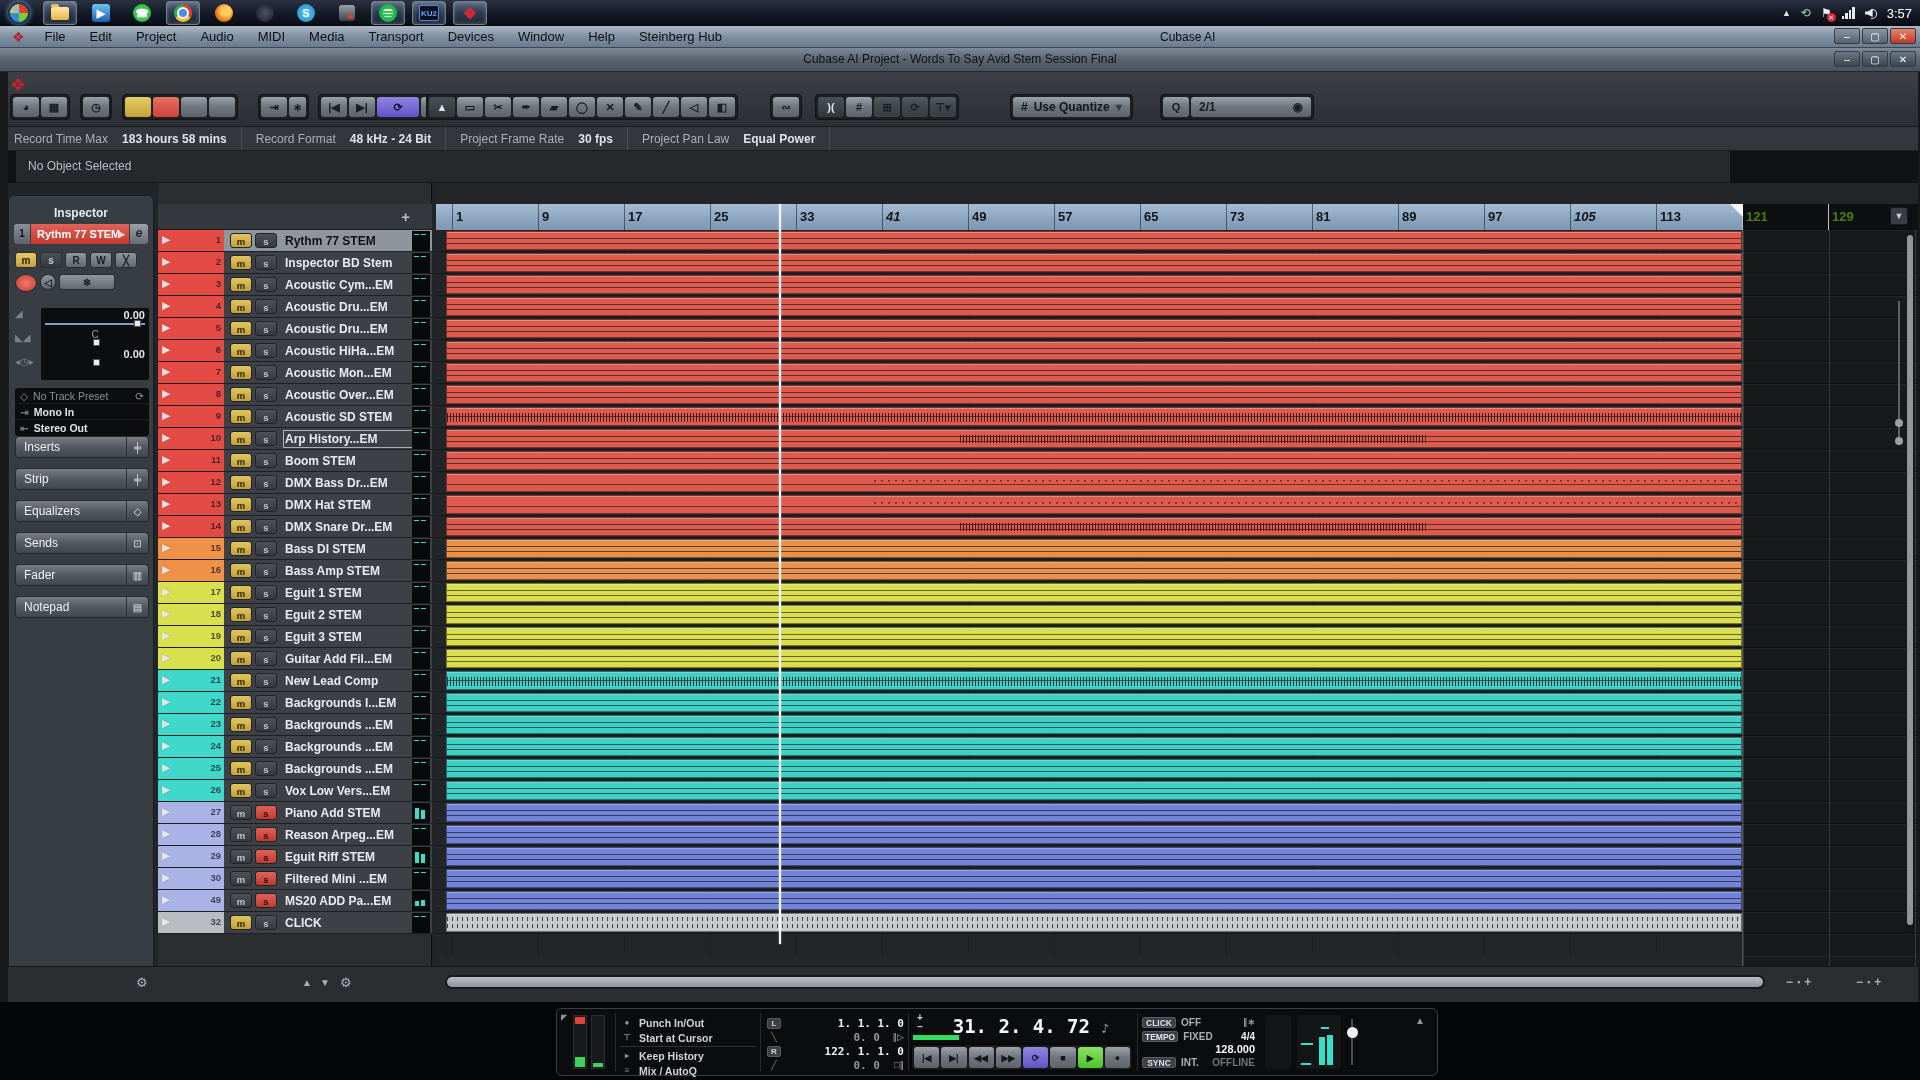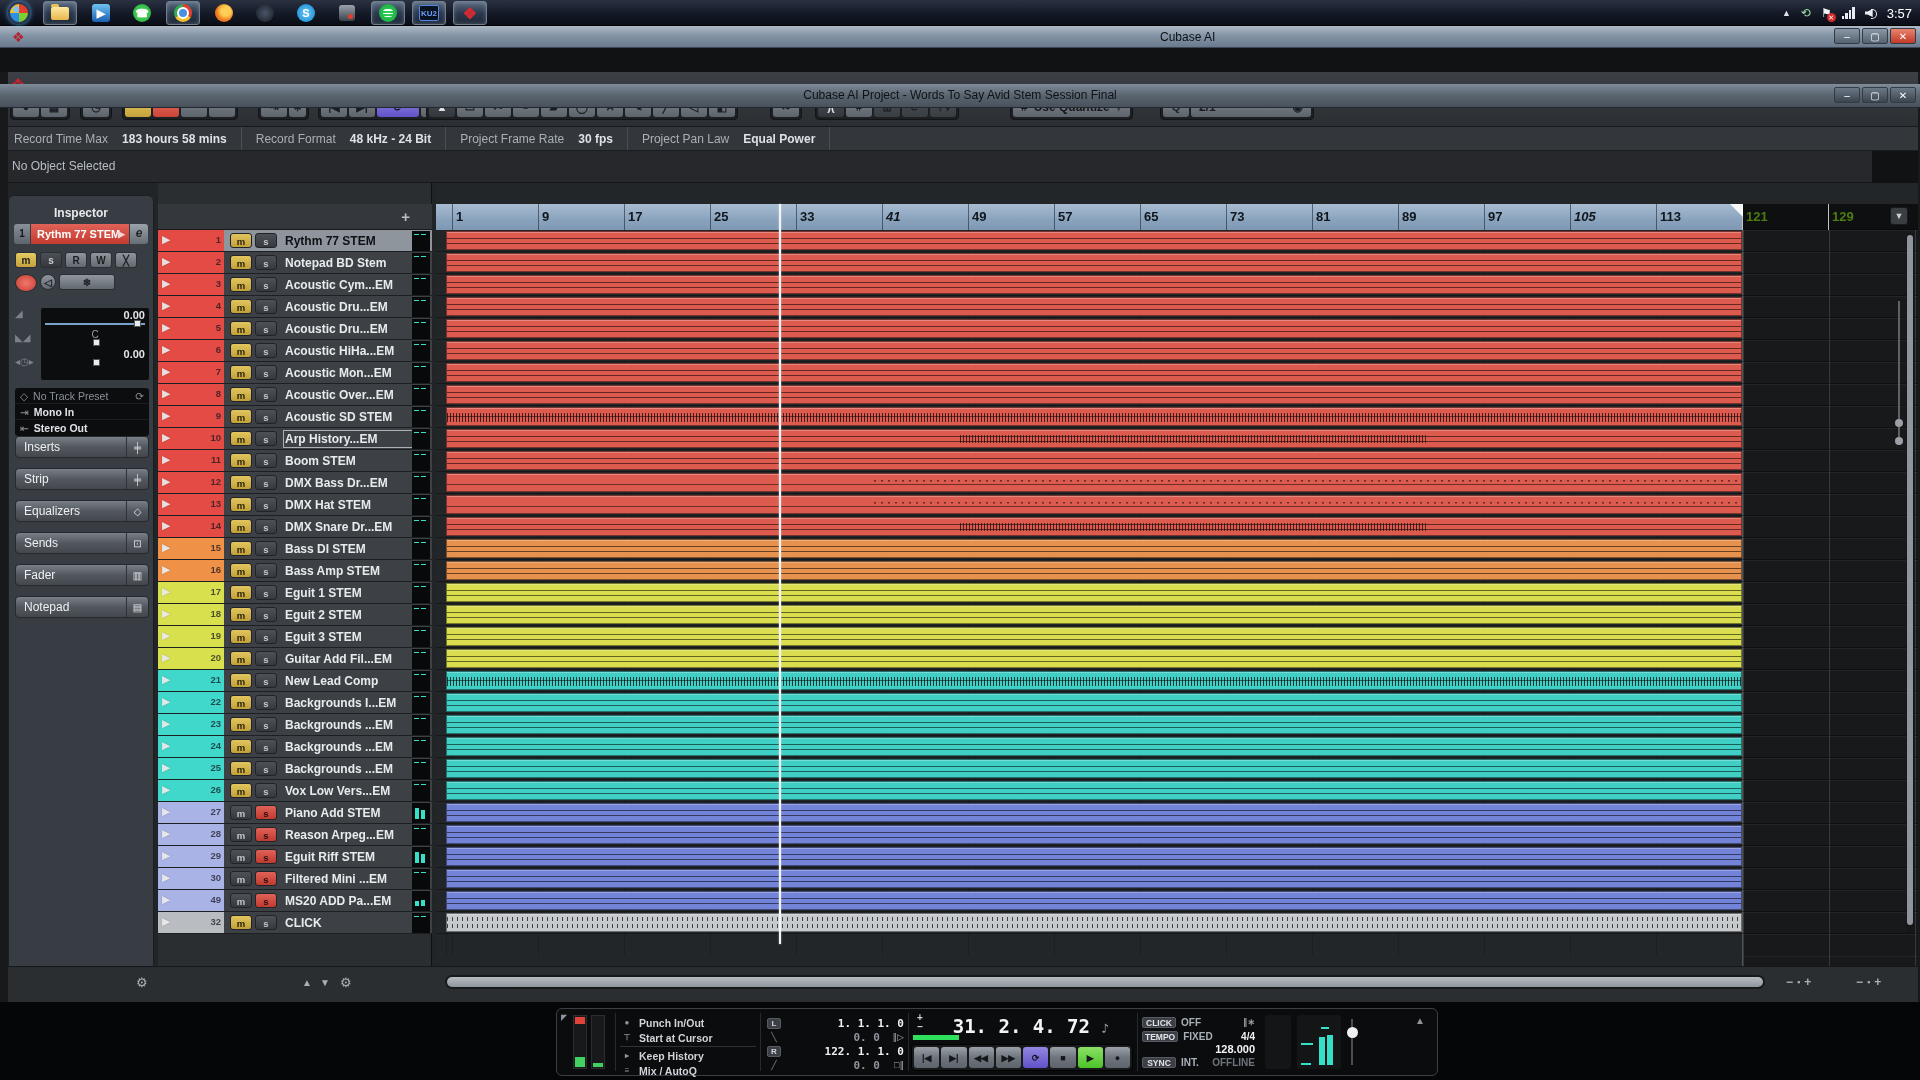--- a/index.html
+++ b/index.html
@@ -51,21 +51,21 @@
   .mb-items { display:flex; gap:4px; }
   .mb-item { font-size:13px; color:#0c1014; padding:2px 10px; }
   .mb-app { position:absolute; left:1160px; font-size:12px; color:#0c1014; }
   .winbtns { position:absolute; right:4px; top:2px; display:flex; gap:2px; }
   .wbtn { width:26px; height:16px; font-size:10px; line-height:15px; text-align:center; color:#fff;
     background:linear-gradient(#8a97a6,#55626f); border:1px solid #323b46; border-radius:2px; }
   .wbtn.close { background:linear-gradient(#e8846e,#c03a28); }
 
   
   .projbar { position:absolute; left:0; top:48px; width:1920px; height:24px;
-    background:linear-gradient(#7e8b99,#59646f 50%,#49525c); border-bottom:1px solid #23282e; z-index:30;margin-top:36px; }
+    background:linear-gradient(#7e8b99,#59646f 50%,#49525c); border-bottom:1px solid #23282e; z-index:30; }
   .projbar .title { position:absolute; left:0; right:0; top:4px; text-align:center; font-size:12px; color:#0e1216; }
   .projbar .winbtns { top:3px; }
   .projbar .wbtn { background:linear-gradient(#6b7886,#3c454f); }
 
   
   .toolbar { position:absolute; left:0; top:72px; width:1920px; height:55px; background:linear-gradient(#3c4046,#2b2e32); border-bottom:1px solid #17191c; }
   .tbar-logo { position:absolute; left:10px; top:2px; color:#c0242e; font-size:18px; }
   .tgroup { position:absolute; top:22px; height:26px; display:flex; gap:2px; background:#1d2023; border:1px solid #121416; border-radius:4px; padding:2px; }
   .tbtn2 { min-width:26px; height:20px; padding:0 4px; border-radius:3px; background:linear-gradient(#9aa1a9,#6e757d 50%,#5d646c);
     color:#1a1d21; font-size:11px; font-weight:bold; display:flex; align-items:center; justify-content:center; }
@@ -77,21 +77,21 @@
   .tbtn2.wide { min-width:36px; }
   .tbtn2.grayed { opacity:.45; }
   .uq { font-size:12px; font-weight:bold; color:#16181b; display:flex; align-items:center; gap:6px; padding:0 8px; }
   .qval { display:flex; align-items:center; gap:8px; font-size:12px; font-weight:bold; padding:0 8px; min-width:120px; justify-content:space-between; }
 
   
   .infoline { position:absolute; left:0; top:127px; width:1920px; height:24px; background:#33373c; border-bottom:1px solid #1a1d20; display:flex; align-items:center; }
   .il-item { display:flex; align-items:center; height:100%; border-right:1px solid #4a4f55; padding:0 14px; gap:14px; }
   .il-label { font-size:12px; color:#aab0b8; }
   .il-value { font-size:12px; font-weight:bold; color:#dde2e8; }
-  .objline { position:absolute; left:0; top:151px; width:1872px; height:32px; background:#26282b; border-bottom:1px solid #15171a; }
+  .objline { position:absolute; left:16px; top:151px; width:1714px; height:32px; background:#26282b; border-bottom:1px solid #15171a; }
   .objline span { position:absolute; left:12px; top:8px; font-size:12px; color:#b8bec6; }
 
   
   .main { position:absolute; left:0; top:183px; width:1920px; height:819px; background:#222528; }
 
   
   .inspector { position:absolute; left:8px; top:12px; width:146px; height:790px; background:#383d43; border:1px solid #1c1f22; border-radius:6px; }
   .insp-title { text-align:center; font-size:12px; font-weight:bold; color:#e6eaee; margin-top:10px; }
   .insp-chip { position:absolute; left:5px; top:28px; width:134px; height:20px; display:flex; gap:1px; }
   .chip-num { width:16px; background:linear-gradient(#8a9099,#5d646c); border-radius:3px 0 0 3px; font-size:10px; font-weight:bold; color:#14171a; text-align:center; line-height:20px; }
@@ -298,20 +298,33 @@
           <i style="height:9px"></i>
           <i style="height:12px"></i>
         </span>
       <span class="spk"></span>
       <span class="tb-time">3:57</span>
     </div>
   </div>
 
   <div class="menubar">
     <span class="mb-logo">❖</span>
+    <div class="mb-items">
+        <div class="mb-item">File</div>
+        <div class="mb-item">Edit</div>
+        <div class="mb-item">Project</div>
+        <div class="mb-item">Audio</div>
+        <div class="mb-item">MIDI</div>
+        <div class="mb-item">Media</div>
+        <div class="mb-item">Transport</div>
+        <div class="mb-item">Devices</div>
+        <div class="mb-item">Window</div>
+        <div class="mb-item">Help</div>
+        <div class="mb-item">Steinberg Hub</div>
+      </div>
     <span class="mb-app">Cubase AI</span>
     <div class="winbtns">
       <span class="wbtn">–</span>
       <span class="wbtn">▢</span>
       <span class="wbtn close">✕</span>
     </div>
   </div>
 
   <div class="projbar">
     <span class="title">Cubase AI Project - Words To Say Avid Stem Session Final</span>
@@ -497,21 +510,21 @@
               <i></i>
             </div>
           </div>
           <div class="trow" style="top: 69px;">
             <div class="tstrip" style="background: rgb(228, 75, 68);">
               <span class="tarrow">▶</span>
               <span class="tnum">2</span>
             </div>
             <div class="tms on-y">m</div>
             <div class="tms off">s</div>
-            <div class="tname">Notepad BD Stem</div>
+            <div class="tname">Inspector BD Stem</div>
             <div class="tmeter dashes">
               <i></i>
               <i></i>
             </div>
           </div>
           <div class="trow" style="top: 91px;">
             <div class="tstrip" style="background: rgb(228, 75, 68);">
               <span class="tarrow">▶</span>
               <span class="tnum">3</span>
             </div>

